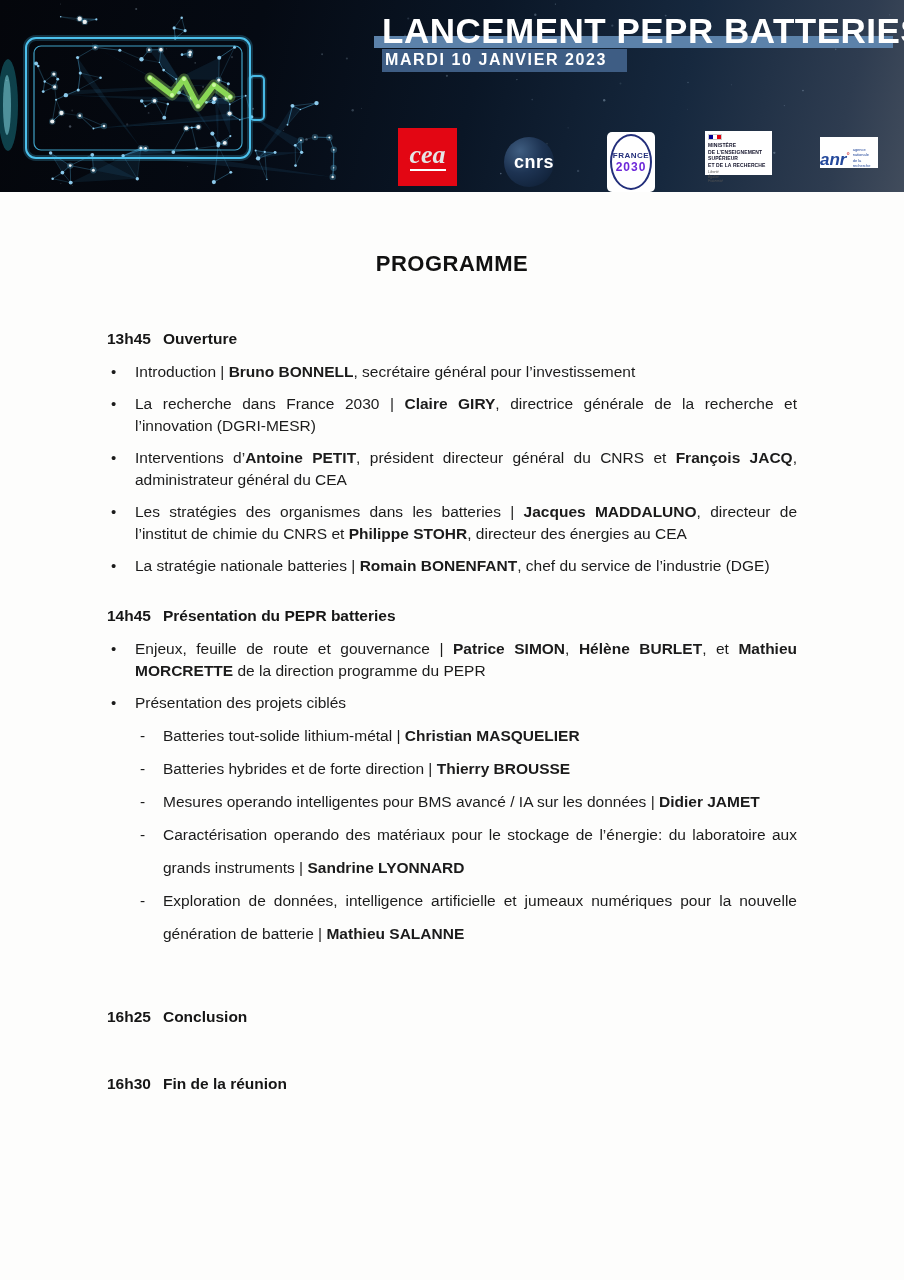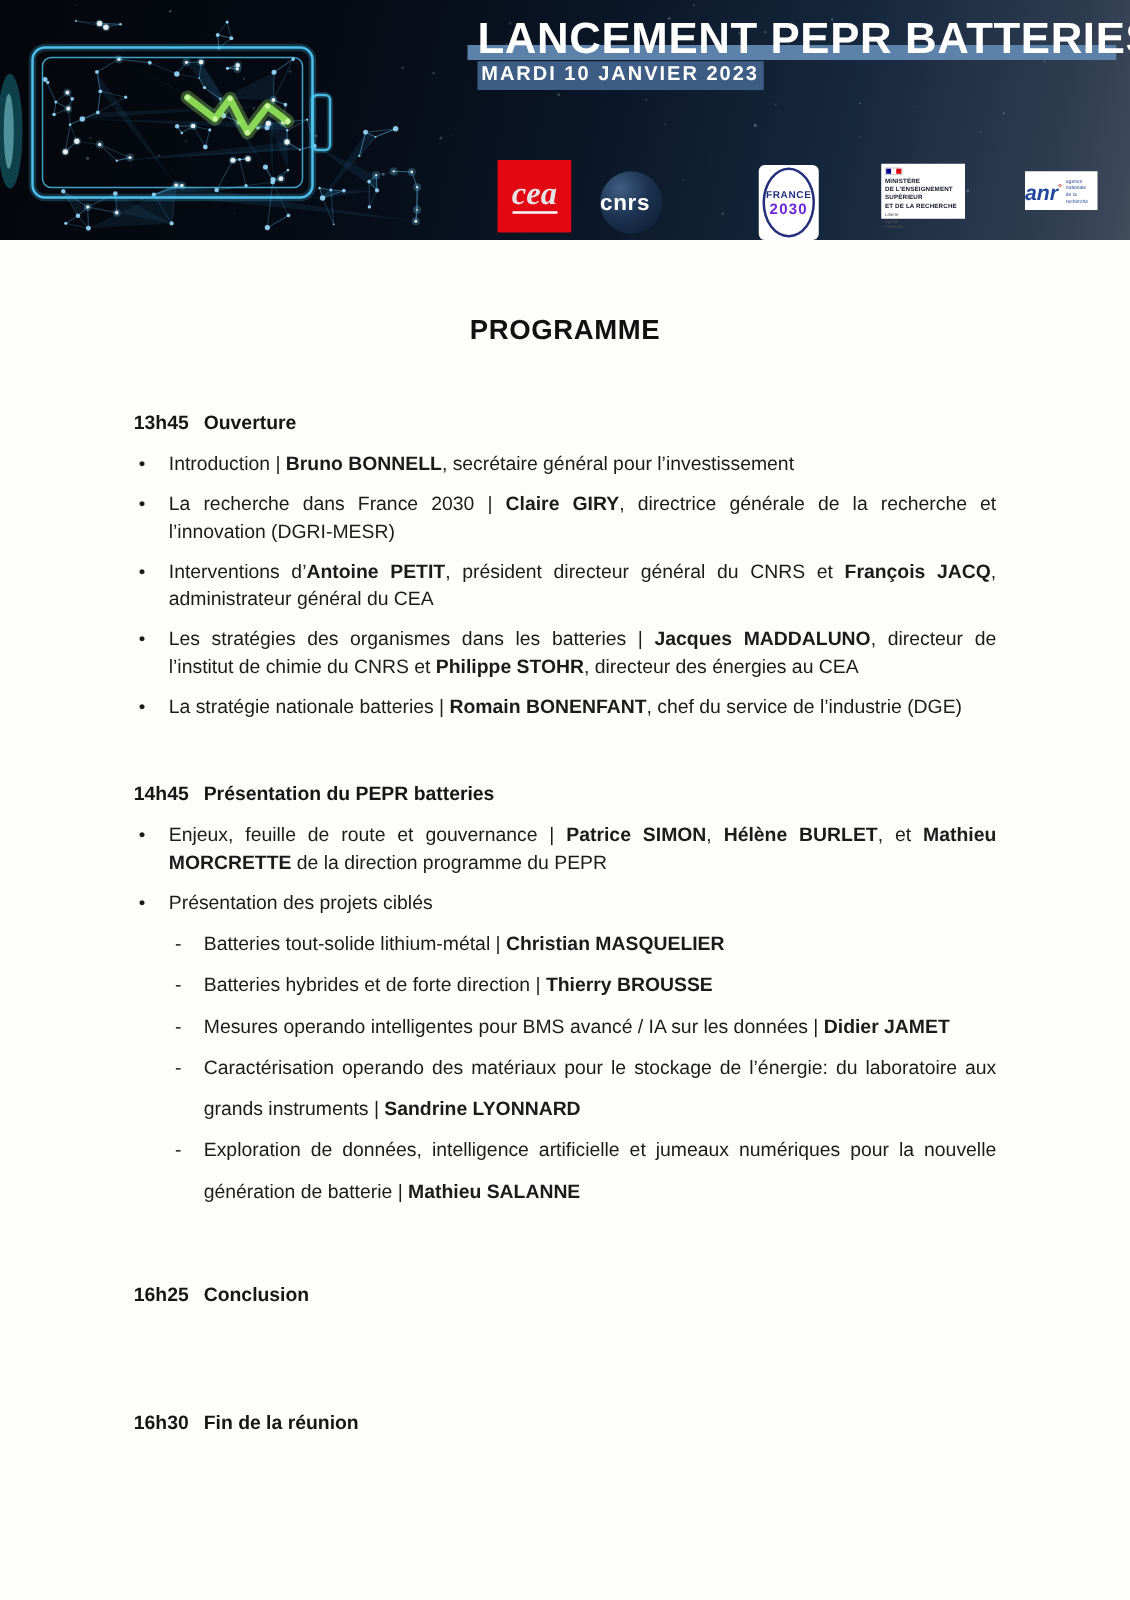--- a/index.html
+++ b/index.html
@@ -21,75 +21,75 @@
     position:absolute; left:0; top:13px; z-index:2; white-space:nowrap;
     font-size:35px; line-height:36px; font-weight:600; color:#ffffff; letter-spacing:0.5px;
   }
   .title-bar {
     position:absolute; left:-8px; top:36px; width:519px; height:12px;
     background:#5c82aa; z-index:1;
   }
   .date-chip {
     position:absolute; left:0; top:49px; z-index:2;
     background:#3e5d84; color:#ffffff; font-size:16px; font-weight:600;
-    letter-spacing:1.6px; padding:2px 4px 3px 3px; white-space:nowrap;
+    letter-spacing:1.6px; padding:2px 20px 3px 3px; white-space:nowrap;
   }
   .tagline {
     position:absolute; left:0; top:95px; width:508px; z-index:2;
     font-size:13.5px; font-style:italic; font-weight:700; color:#eef2f8; letter-spacing:0.2px;
     white-space:nowrap;
   }
 
   
   .logo { position:absolute; z-index:3; }
   .logo-cea {
     left:398px; top:128px; width:59px; height:58px; background:#e30613;
     display:flex; flex-direction:column; align-items:center; justify-content:center;
   }
   .cea-text { font-family:"Liberation Serif", serif; font-style:italic; font-weight:700; font-size:26px; line-height:24px; color:#e5e5e5; }
   .cea-line { width:36px; height:2px; background:#fff; margin-top:2px; }
   .logo-cnrs {
-    left:480px; top:137px; width:50px; height:50px; border-radius:50%;
+    left:504px; top:137px; width:50px; height:50px; border-radius:50%;
     background:radial-gradient(circle at 32% 28%, #3f5d80 0%, #1d3352 45%, #0b1a2e 100%);
-    display:flex; align-items:center; justify-content:flex-start;
+    display:flex; align-items:center; justify-content:flex-end;
   }
   .cnrs-text { color:#fff; font-weight:700; font-size:18px; letter-spacing:0.5px; }
   .logo-f2030 {
     left:607px; top:132px; width:48px; height:60px; background:#fff; border-radius:5px;
     display:flex; flex-direction:column; align-items:center; justify-content:center; overflow:hidden;
   }
   .f2030-circle { position:absolute; left:3px; top:2px; right:3px; bottom:2px; border:2.5px solid #232f7b; border-radius:50%; }
   .f2030-l1 { position:relative; font-size:8px; font-weight:700; color:#232f7b; letter-spacing:0.5px; }
   .f2030-l2 { position:relative; font-size:12px; font-weight:700; color:#6d28d9; letter-spacing:1px; }
   .logo-mesr {
     left:705px; top:131px; width:67px; height:44px; background:#fff; padding:3px 3px;
   }
   .mesr-flag { display:flex; height:6px; width:14px; margin-bottom:2px; border:0.5px solid #ccc; }
   .mesr-flag span { flex:1; }
   .mesr-lines { font-size:5px; font-weight:700; color:#14142b; line-height:1.3; white-space:pre-line; letter-spacing:0.1px; }
   .mesr-motto { margin-top:2px; font-size:3.5px; font-style:italic; color:#555; line-height:1.3; white-space:pre-line; }
   .logo-anr {
     left:820px; top:137px; width:58px; height:31px; background:#fff;
-    display:flex; align-items:center; justify-content:center; gap:3px;
+    display:flex; align-items:flex-end; justify-content:center; gap:3px;
   }
   .anr-text { font-size:17px; font-weight:800; font-style:italic; color:#23489b; line-height:16px; }
   .anr-sup { font-size:8px; color:#d23c3c; vertical-align:super; font-style:normal; }
   .anr-sub { font-size:4px; color:#23489b; line-height:1.3; white-space:pre-line; }
 
   
   .doc-title {
     position:absolute; left:0; top:251px; width:904px; text-align:center;
     font-size:22px; font-weight:700; letter-spacing:0.5px; color:#111;
   }
   .agenda { position:absolute; left:107px; top:330px; width:690px; }
   .section-heading { font-size:15.5px; font-weight:700; color:#161616; }
   .section-heading .time { display:inline-block; margin-right:12px; }
-  .section.s1 { margin-top:50px; }
+  .section.s1 { margin-top:30px; }
   .section.s2 { margin-top:58px; }
-  .section.s3 { margin-top:84px; }
+  .section.s3 { margin-top:49px; }
   .items { margin-top:13px; }
   .item { position:relative; font-size:15.5px; color:#1b1b1b; text-align:justify; }
   .item .marker { position:absolute; font-weight:400; }
   .item.bullet { padding-left:28px; line-height:22px; margin-top:10px; }
   .item.bullet .marker { left:4px; font-size:15px; }
   .item.bullet:first-child { margin-top:0; }
   .item.dash { padding-left:56px; line-height:33px; margin-top:0; }
   .item.dash .marker { left:33px; }
   .item.bullet + .item.dash { margin-top:5px; }
   .item .b { font-weight:700; }

